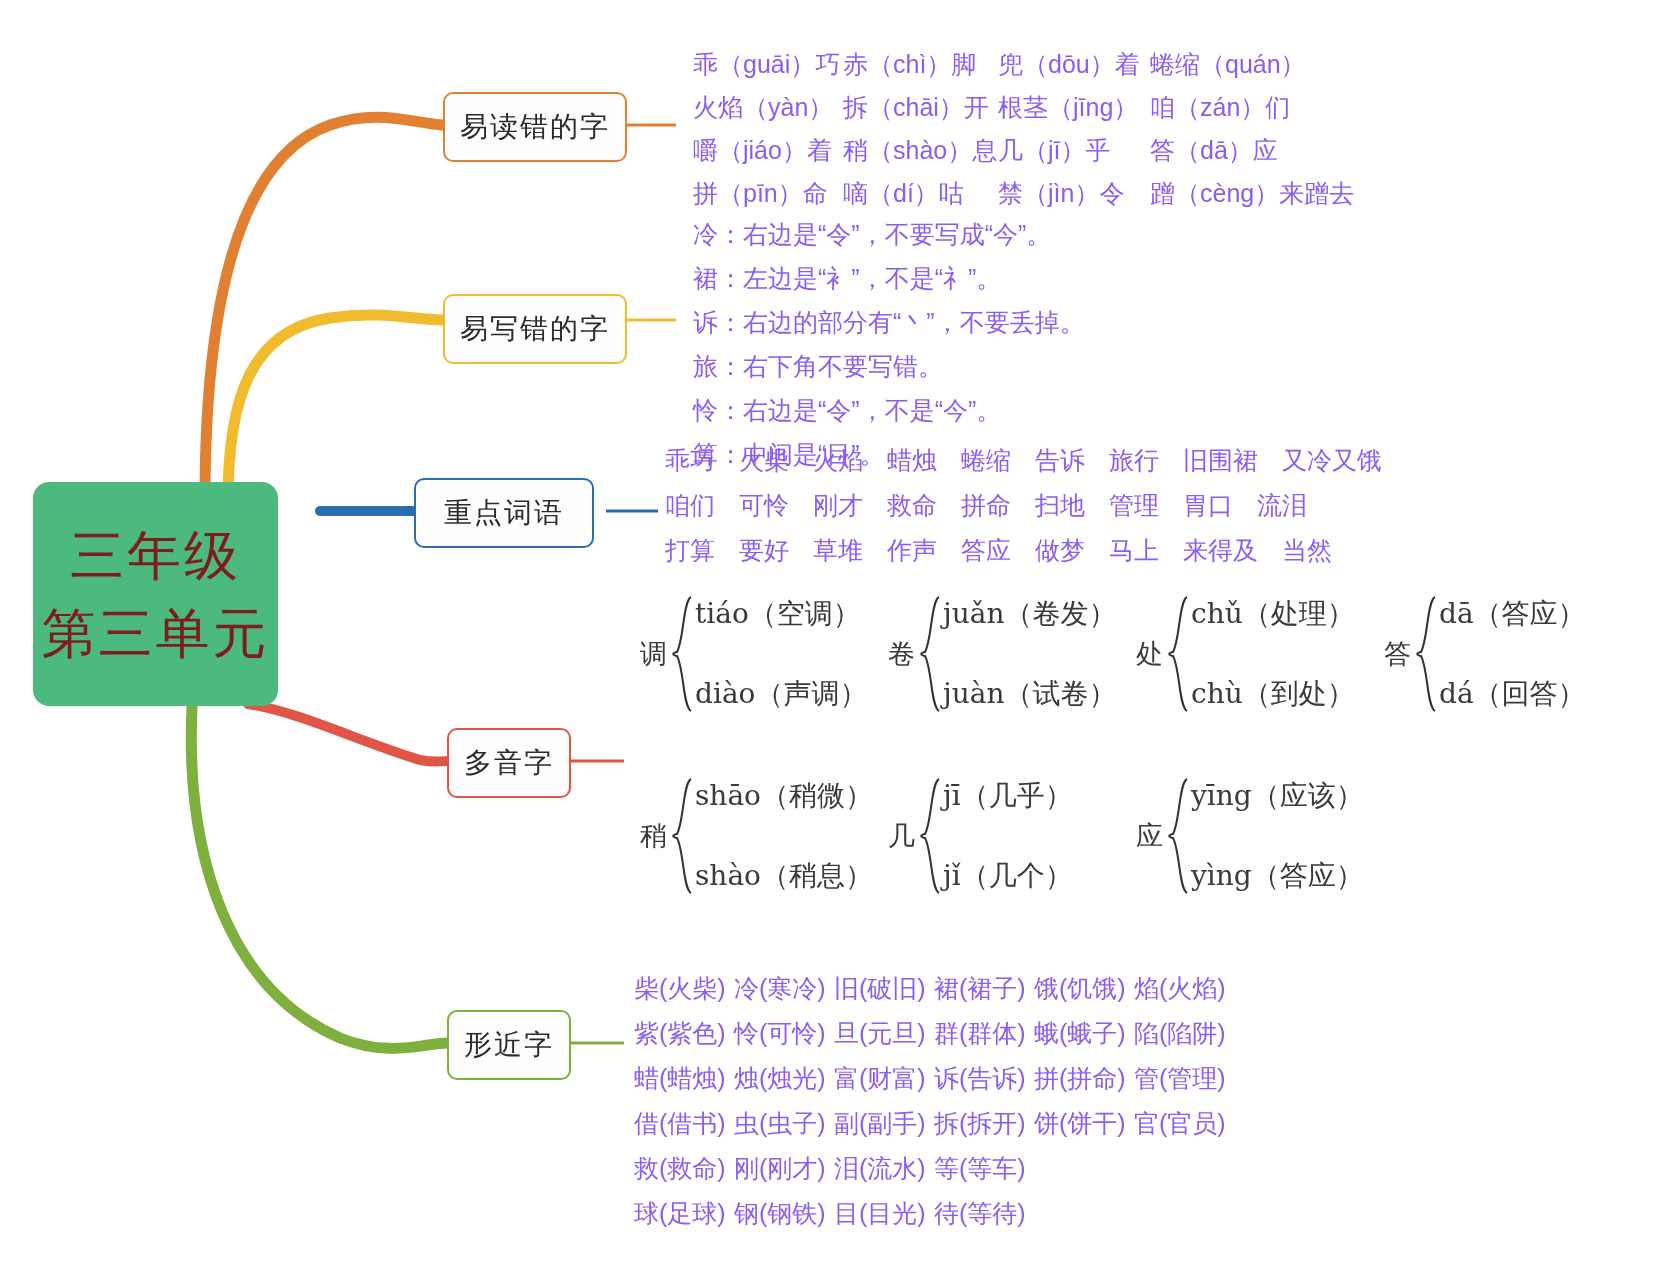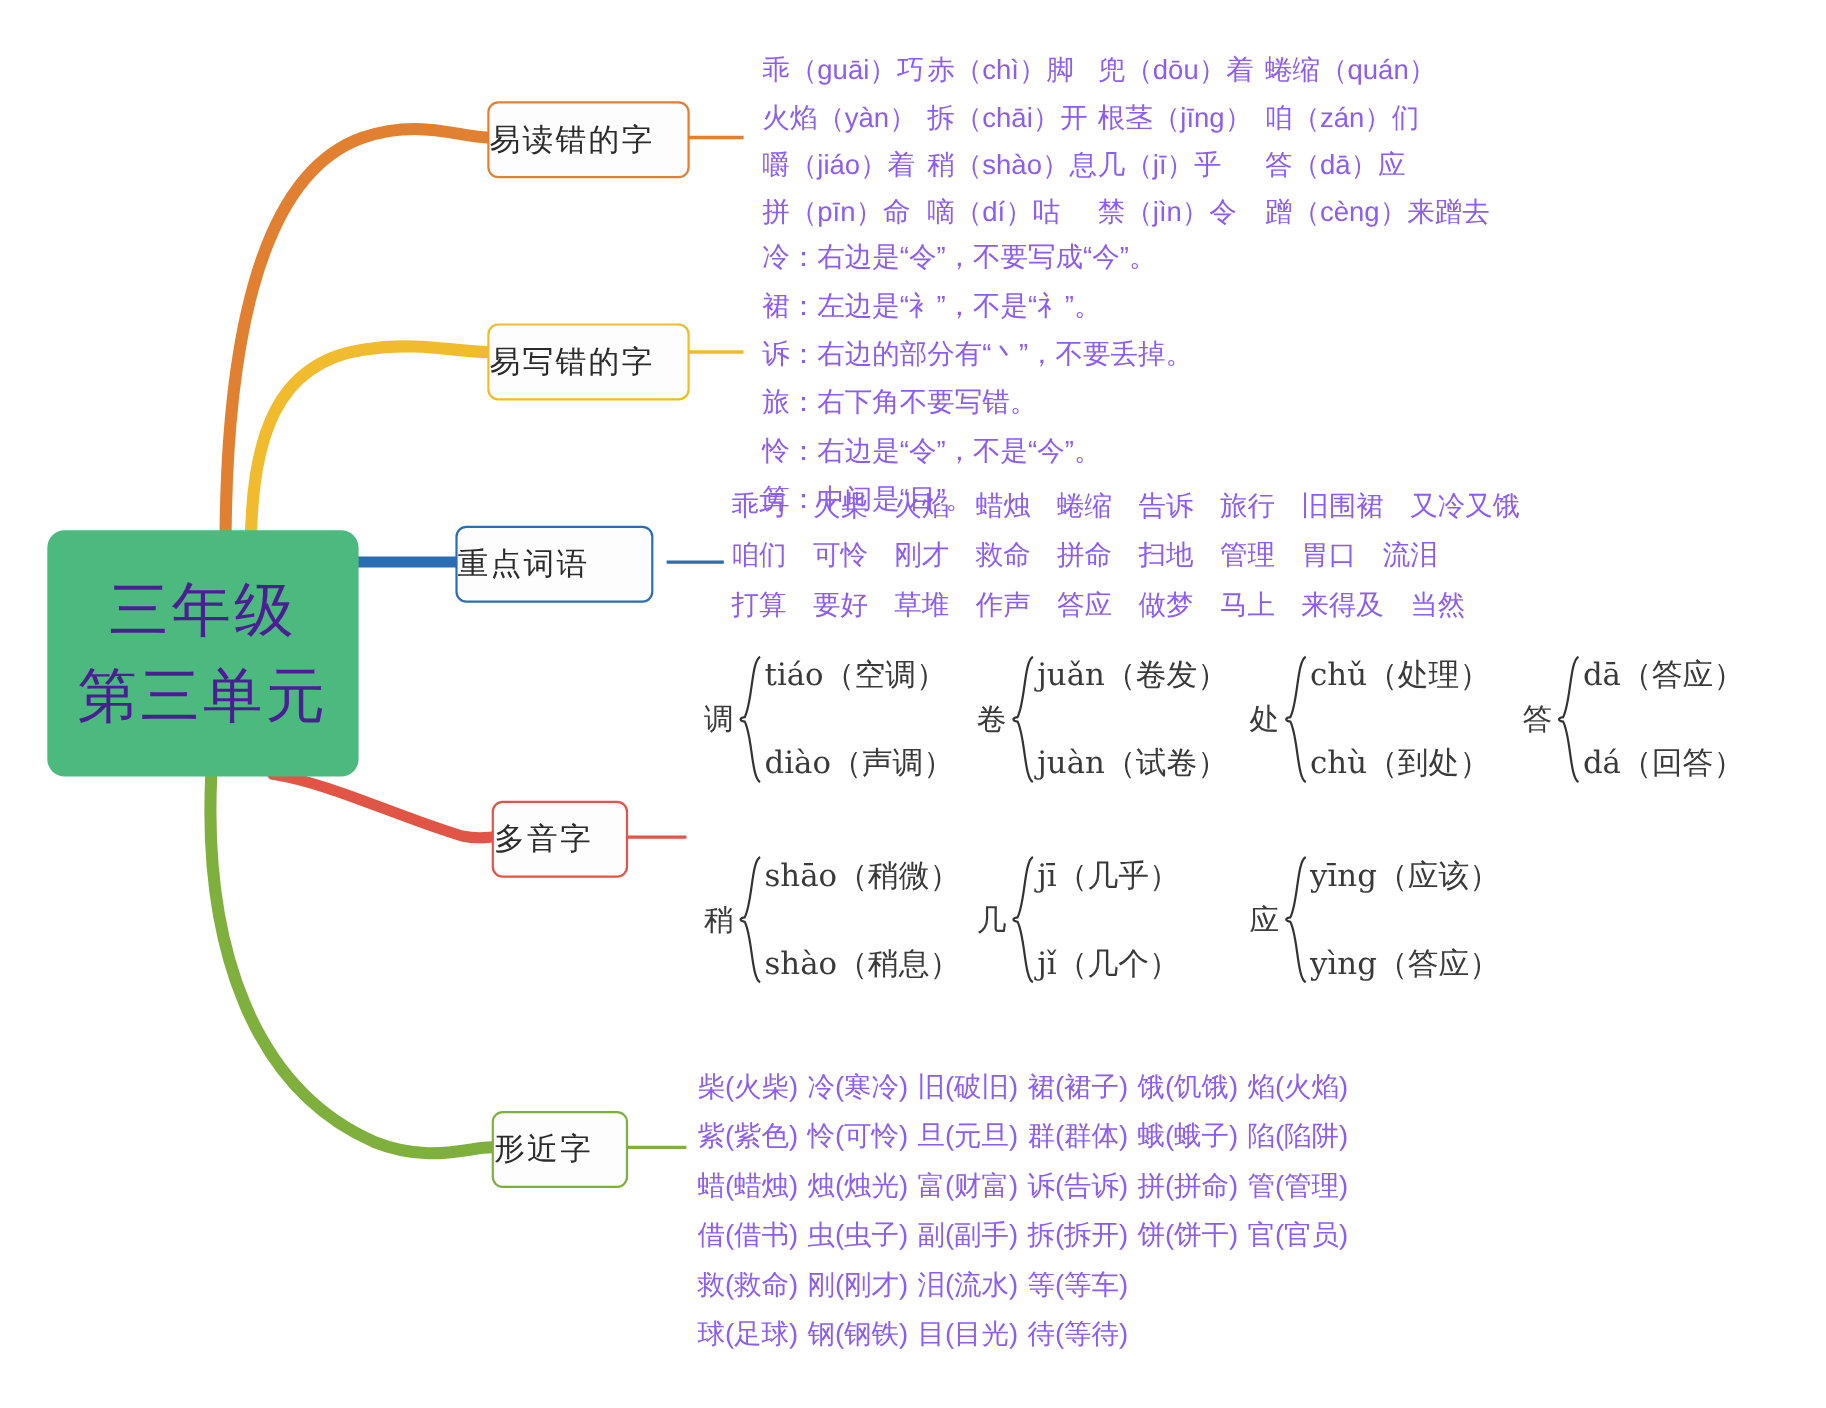--- a/index.html
+++ b/index.html
@@ -24,48 +24,49 @@
     position: absolute;
     left: 0; top: 0;
     width: 1660px;
     height: 1280px;
     pointer-events: none;
   }
 
   
   #root-node {
     position: absolute;
-    left: 43px;
+    left: 33px;
     top: 482px;
-    width: 283px;
+    width: 245px;
     height: 224px;
     background: #4cb97f;
     border-radius: 16px;
     display: flex;
     flex-direction: column;
     align-items: center;
     justify-content: center;
-    color: #4c1d95;
+    color: #7f1d1d;
     z-index: 5;
   }
   #root-node .rt-line {
     font-size: 54px;
     line-height: 1.45;
     letter-spacing: 3px;
     white-space: nowrap;
   }
 
   
   .node-box {
     position: absolute;
     background: #fdfdfd;
     border-radius: 10px;
     border: 2px solid #888;
     display: flex;
     align-items: center;
+    justify-content: center;
     font-size: 28px;
     color: #2b2b2b;
     letter-spacing: 2px;
     white-space: nowrap;
     z-index: 4;
   }
 
   #node-1 { left: 443px; top: 92px;  width: 180px; height: 66px; border-color: #e08030; }
   #node-2 { left: 443px; top: 294px; width: 180px; height: 66px; border-color: #f0bc2e; }
   #node-3 { left: 414px; top: 478px; width: 176px; height: 66px; border-color: #2a6db0; }

